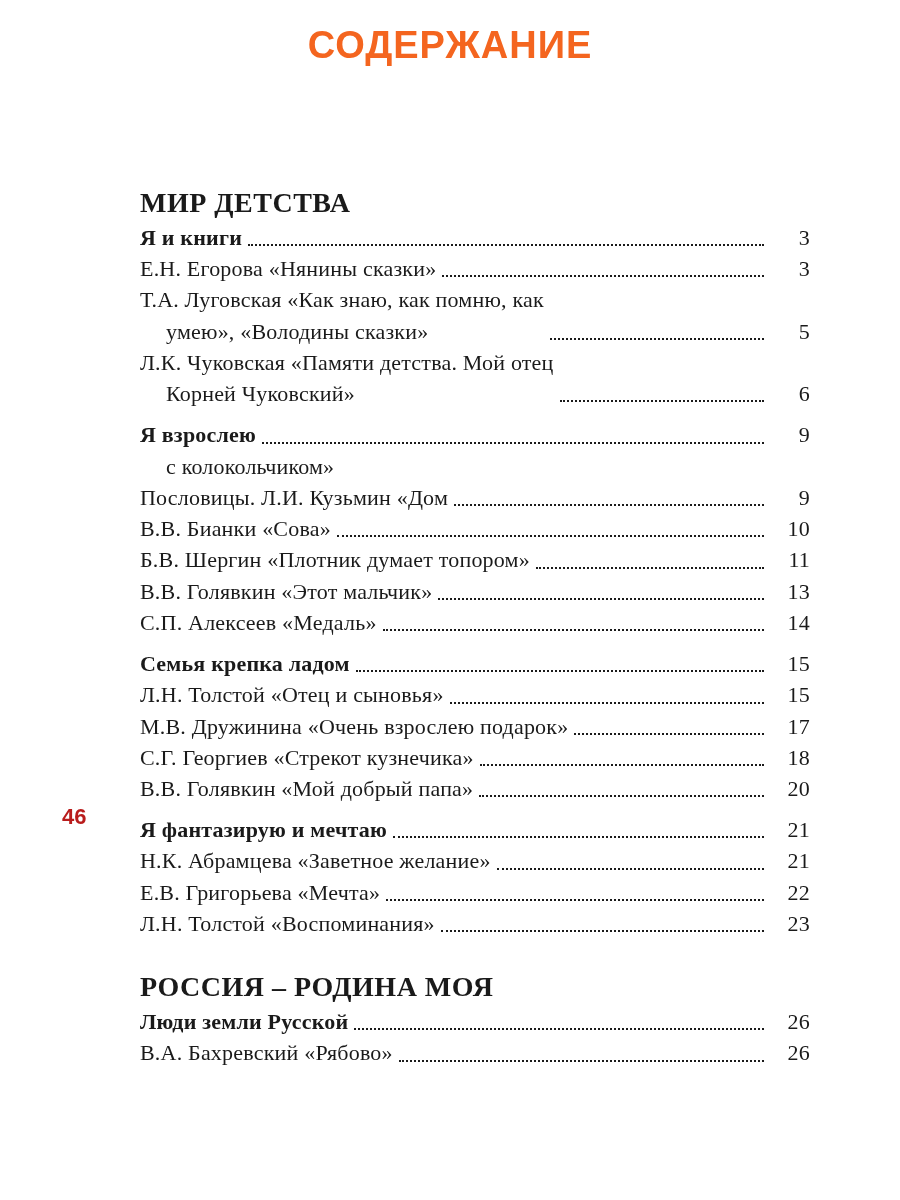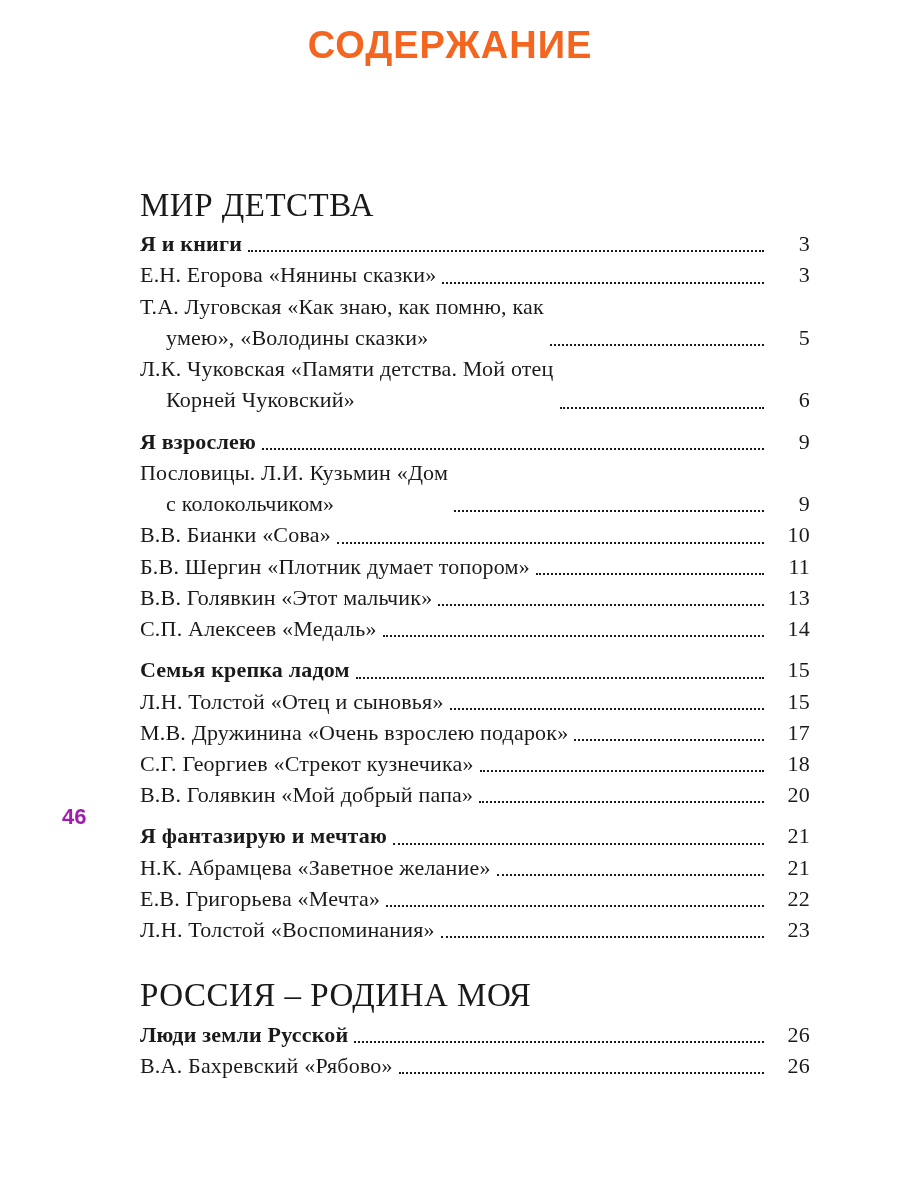--- a/index.html
+++ b/index.html
@@ -34,22 +34,22 @@
   .toc-body {
     margin: 0 auto;
     padding-top: 118px;
     width: 760px;
     box-sizing: border-box;
     padding-left: 70px;
     padding-right: 20px;
   }
   .section-head {
     font-family: "Liberation Serif", serif;
-    font-weight: normal;
-    font-size: 33px;
+    font-weight: bold;
+    font-size: 28px;
     letter-spacing: 0.5px;
     margin: 0 0 2px 0;
     line-height: 1.25;
   }
   .section-head.россия {
     margin-top: 30px;
   }
   .sub-head {
     font-weight: bold;
   }
@@ -89,21 +89,21 @@
     align-self: flex-end;
   }
   .gap-sm { height: 10px; }
   .folio {
     position: absolute;
     left: 62px;
     bottom: 22px;
     font-family: "Liberation Sans", sans-serif;
     font-weight: bold;
     font-size: 22px;
-    color: #a21caf;
+    color: #b91c1c;
   }
 </style>
 </head>
 <body>
 
 <div class="page">
 
   <h1 class="toc-title">СОДЕРЖАНИЕ</h1>
 
   <div class="toc-body">
@@ -150,22 +150,22 @@
       <div class="entry">
         <span class="txt sub-head">
             <span class="ln">Я взрослею</span>
           </span>
         <span class="dots"></span>
         <span class="pg">9</span>
       </div>
 
       <div class="entry multiline">
         <span class="txt">
+          <span class="ln ind">с колокольчиком»</span>
           <span class="ln">Пословицы. Л.И. Кузьмин «Дом</span>
-          <span class="ln ind">с колокольчиком»</span>
         </span>
         <span class="dots"></span>
         <span class="pg">9</span>
       </div>
 
       <div class="entry">
         <span class="txt">
             <span class="ln">В.В. Бианки «Сова»</span>
           </span>
         <span class="dots"></span>

